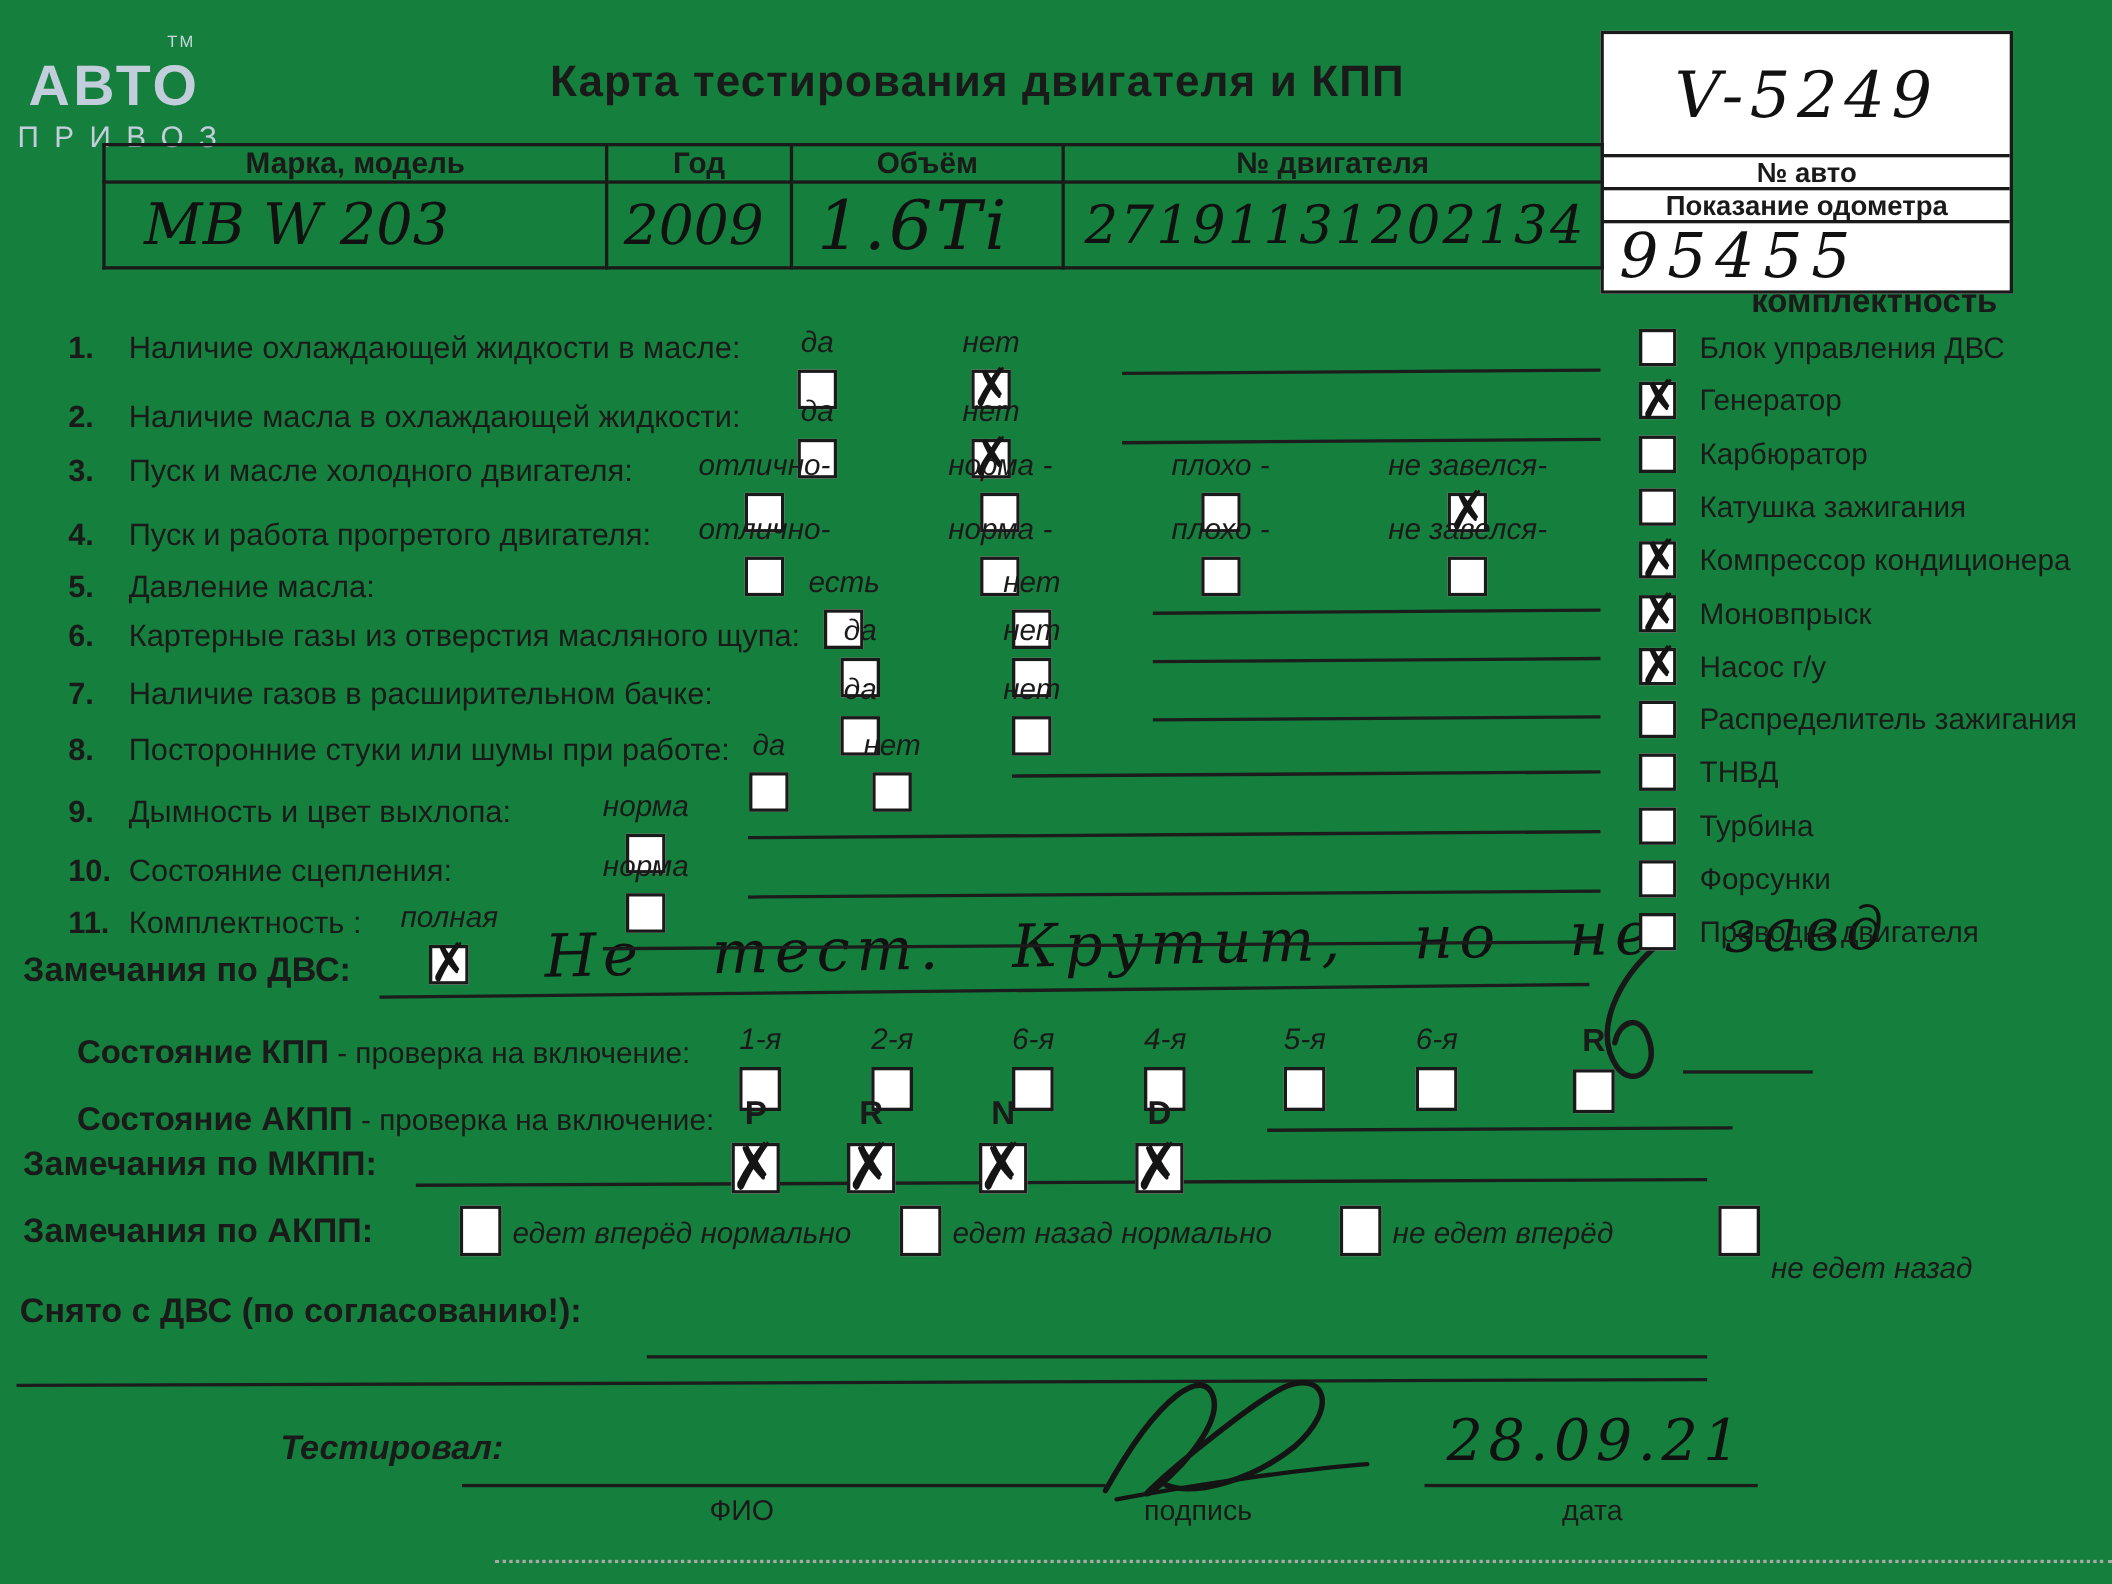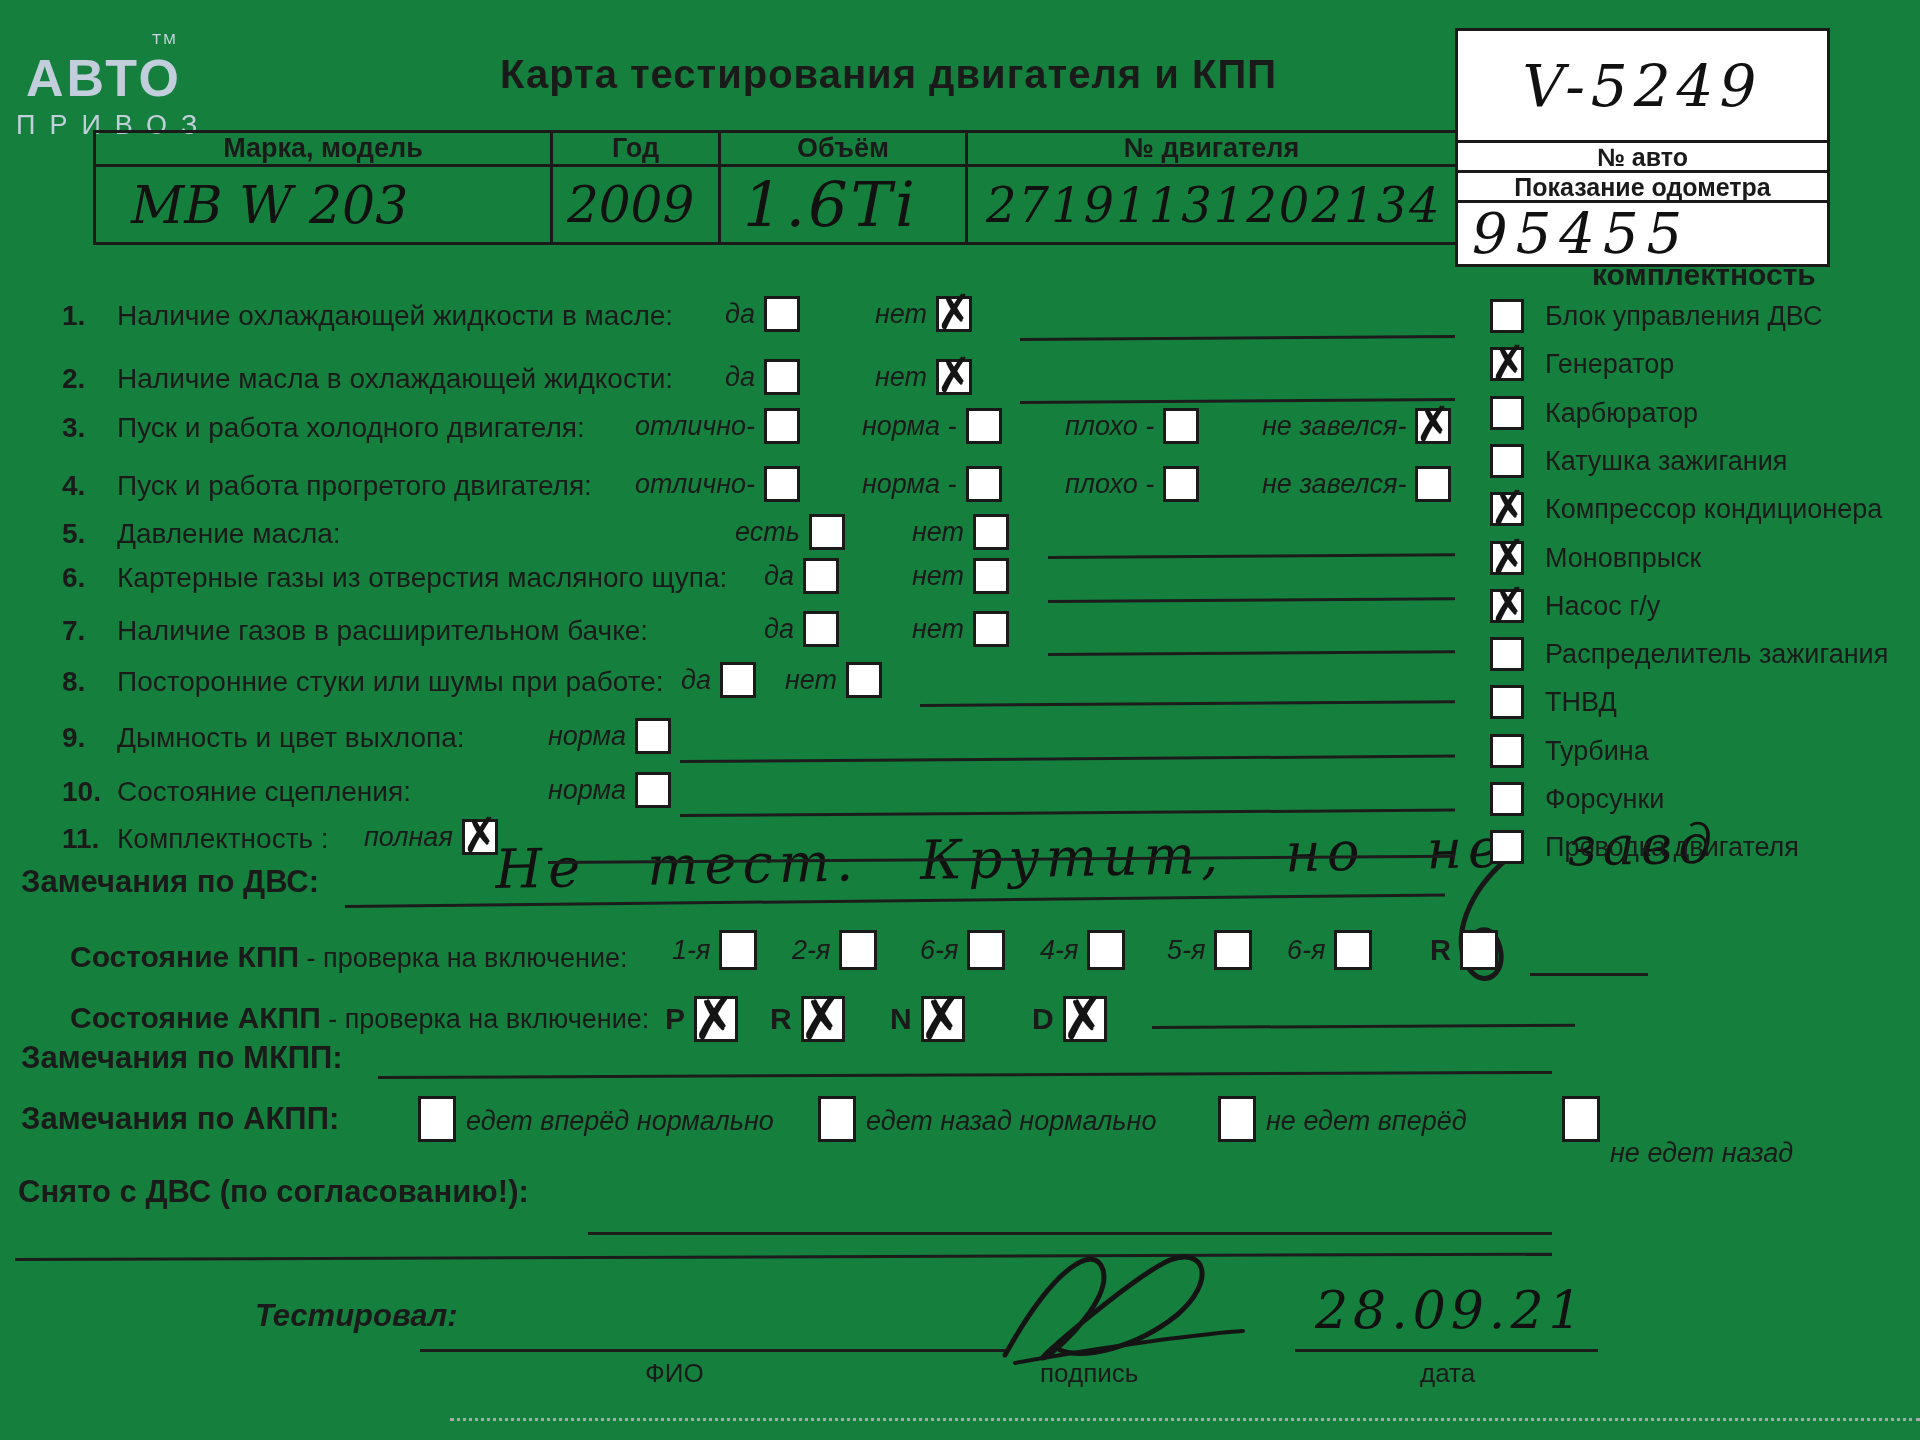--- a/index.html
+++ b/index.html
@@ -9,21 +9,21 @@
     background:#15803d; color:#1a1a1a; overflow:hidden;
     font-family:"Liberation Sans", sans-serif;
   }
   .abs { position:absolute; }
   .hand { font-family:"DejaVu Serif", serif; font-style:italic; color:#111; white-space:nowrap; }
   .hline { position:absolute; height:3px; background:#1c1c1c; transform-origin:left center; }
   .dotted { position:absolute; border-top:3px dotted #a9a9a9; }
   .cb { border:3px solid #1a1a1a; background:#fff; position:relative; display:inline-block; flex:0 0 auto; }
   .cb .mark { position:absolute; left:-4px; top:-10px; font-family:"DejaVu Sans", sans-serif;
               font-size:46px; line-height:46px; color:#141414; transform:rotate(-6deg); }
-  .opt { position:absolute; display:flex; align-items:center; gap:9px; }
+  .opt { position:absolute; display:flex; align-items:center; gap:9px;flex-direction:column; }
   .opt-label { font-style:italic; font-size:27px; white-space:nowrap; }
   .kpp-r .opt-label { font-style:normal; font-weight:bold; font-size:29px; }
   .akpp-opt .opt-label { font-style:normal; font-weight:bold; font-size:30px; }
   .akpp-opt .cb .mark { font-size:56px; line-height:56px; top:-8px; left:-6px; }
   .num { position:absolute; font-weight:bold; font-size:28px; }
   .cl-label { position:absolute; font-size:28px; white-space:nowrap; }
   .kompl-label { position:absolute; font-size:27px; white-space:nowrap; }
   .akppr-label { position:absolute; font-style:italic; font-size:27px; white-space:nowrap; }
   .sec-bold { font-weight:bold; font-size:30px; }
   .sec-tail { font-size:27px; }
@@ -168,21 +168,21 @@
       <span class="cb" style="width: 36px; height: 36px;"></span>
     </div>
     <div class="opt" style="left: 875px; top: 359px;">
       <span class="opt-label">нет</span>
       <span class="cb" style="width: 36px; height: 36px;">
         <span class="mark">✗</span>
       </span>
     </div>
     <div class="hline" style="left: 1020px; top: 401px; width: 435px; transform: rotate(-0.4deg);"></div>
     <div class="num" style="left: 62px; top: 412px;">3.</div>
-    <div class="cl-label" style="left: 117px; top: 412px;">Пуск и работа холодного двигателя:</div>
+    <div class="cl-label" style="left: 117px; top: 412px;">Пуск и масле холодного двигателя:</div>
     <div class="opt" style="left: 635px; top: 408px;">
       <span class="opt-label">отлично-</span>
       <span class="cb" style="width: 36px; height: 36px;"></span>
     </div>
     <div class="opt" style="left: 862px; top: 408px;">
       <span class="opt-label">норма -</span>
       <span class="cb" style="width: 36px; height: 36px;"></span>
     </div>
     <div class="opt" style="left: 1065px; top: 408px;">
       <span class="opt-label">плохо -</span>

